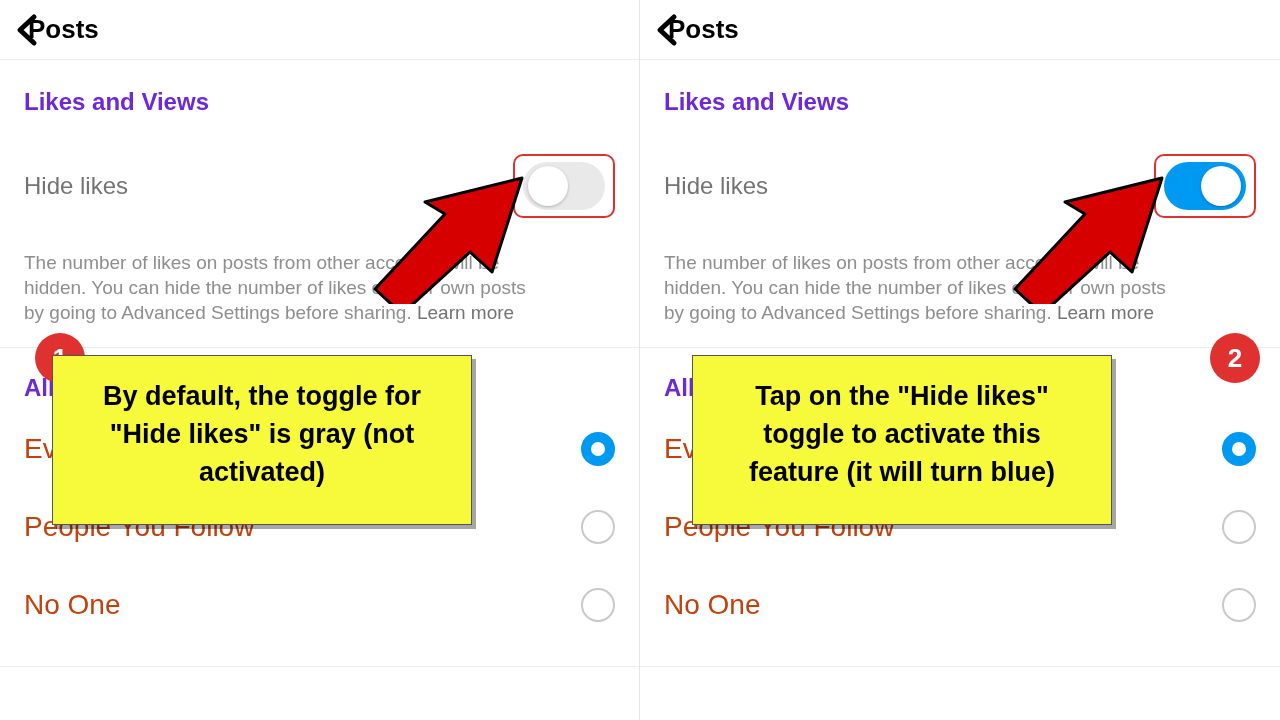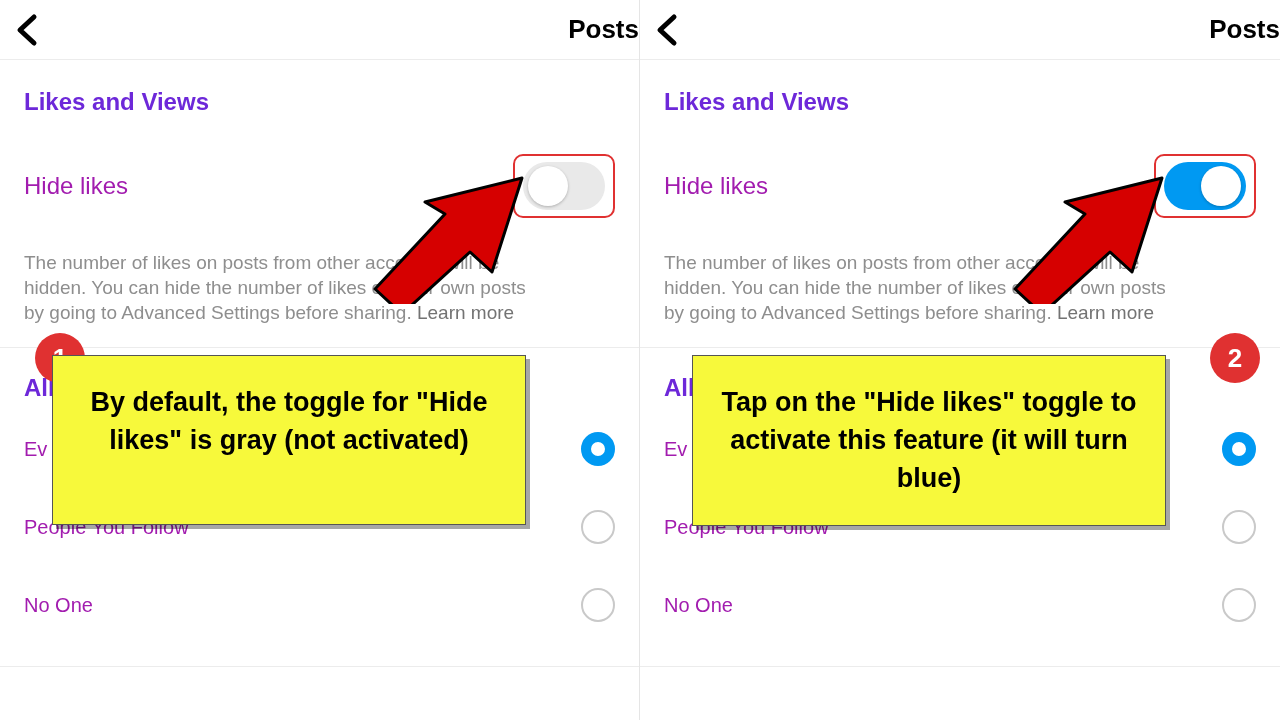--- a/index.html
+++ b/index.html
@@ -24,21 +24,21 @@
     border-right:1px solid #e5e5e5;
   }
   .pane:last-child { border-right:none; }
 
   .header {
     height:60px;
     position:relative;
     border-bottom:1px solid #ececec;
     display:flex;
     align-items:center;
-    justify-content:flex-end;
+    justify-content:flex-start;
     padding-left:28px;
   }
   .back {
     position:absolute;
     left:14px;
     top:50%;
     transform:translateY(-50%);
     cursor:pointer;
   }
   .back svg { display:block; }
@@ -56,21 +56,21 @@
   }
 
   .row {
     display:flex;
     align-items:center;
     justify-content:space-between;
     padding:30px 24px 14px 24px;
   }
   .row-label {
     font-size:24px;
-    color:#a21caf;
+    color:#737373;
     text-align:center;
   }
   .toggle-box {
     border:2px solid #e03131;
     border-radius:10px;
     padding:6px 8px;
   }
   .toggle {
     width:82px;
     height:48px;
@@ -107,21 +107,21 @@
   .section-head.sub {
     padding-top:26px;
   }
 
   .opt {
     display:flex;
     justify-content:space-between;
     align-items:center;
     padding:22px 24px;
   }
-  .opt-label { font-size:20px; color:#a21caf; }
+  .opt-label { font-size:28px; color:#c2410c; }
   .radio {
     width:34px; height:34px;
     border-radius:50%;
     border:2px solid #c9c9c9;
     position:relative;
     cursor:pointer;
   }
   .radio.selected {
     border:10px solid #0099f2;
     background:#fff;
@@ -139,26 +139,26 @@
     width:150px;
     pointer-events:none;
   }
   .arrow svg { display:block; }
 
   
   .callout {
     position:absolute;
     left:52px;
     top:355px;
-    width:474px;
+    width:420px;
     min-height:170px;
     background:#f7f93b;
     border:1px solid #555;
     box-shadow:4px 4px 0 rgba(0,0,0,0.35);
-    padding:28px 28px;
+    padding:22px 28px;
     font-size:27px;
     font-weight:700;
     color:#000;
     text-align:center;
     line-height:1.4;
   }
   .badge {
     position:absolute;
     width:50px; height:50px;
     border-radius:50%;

